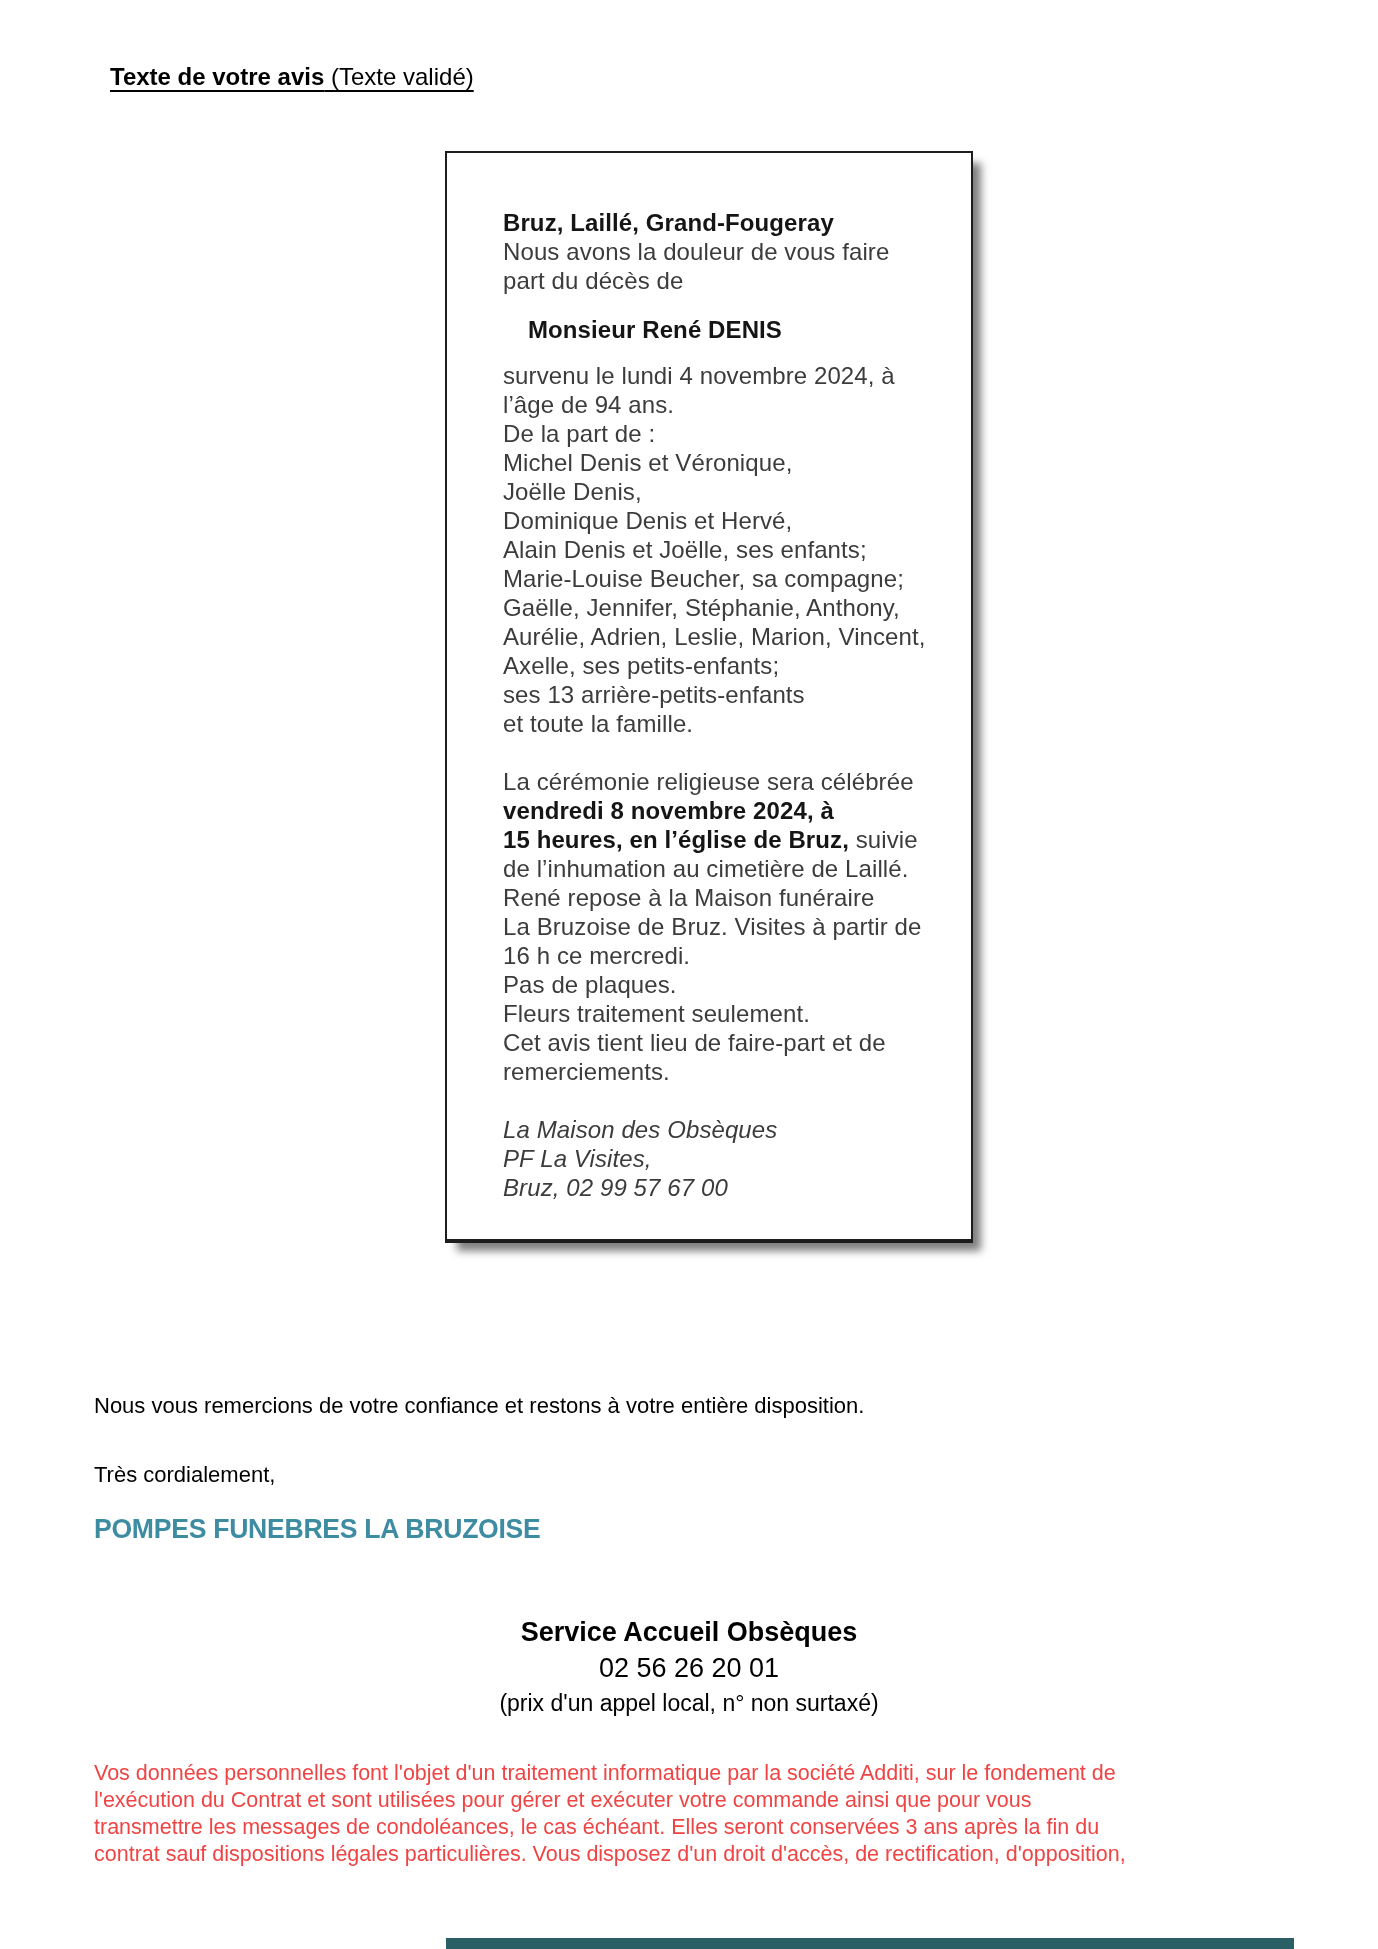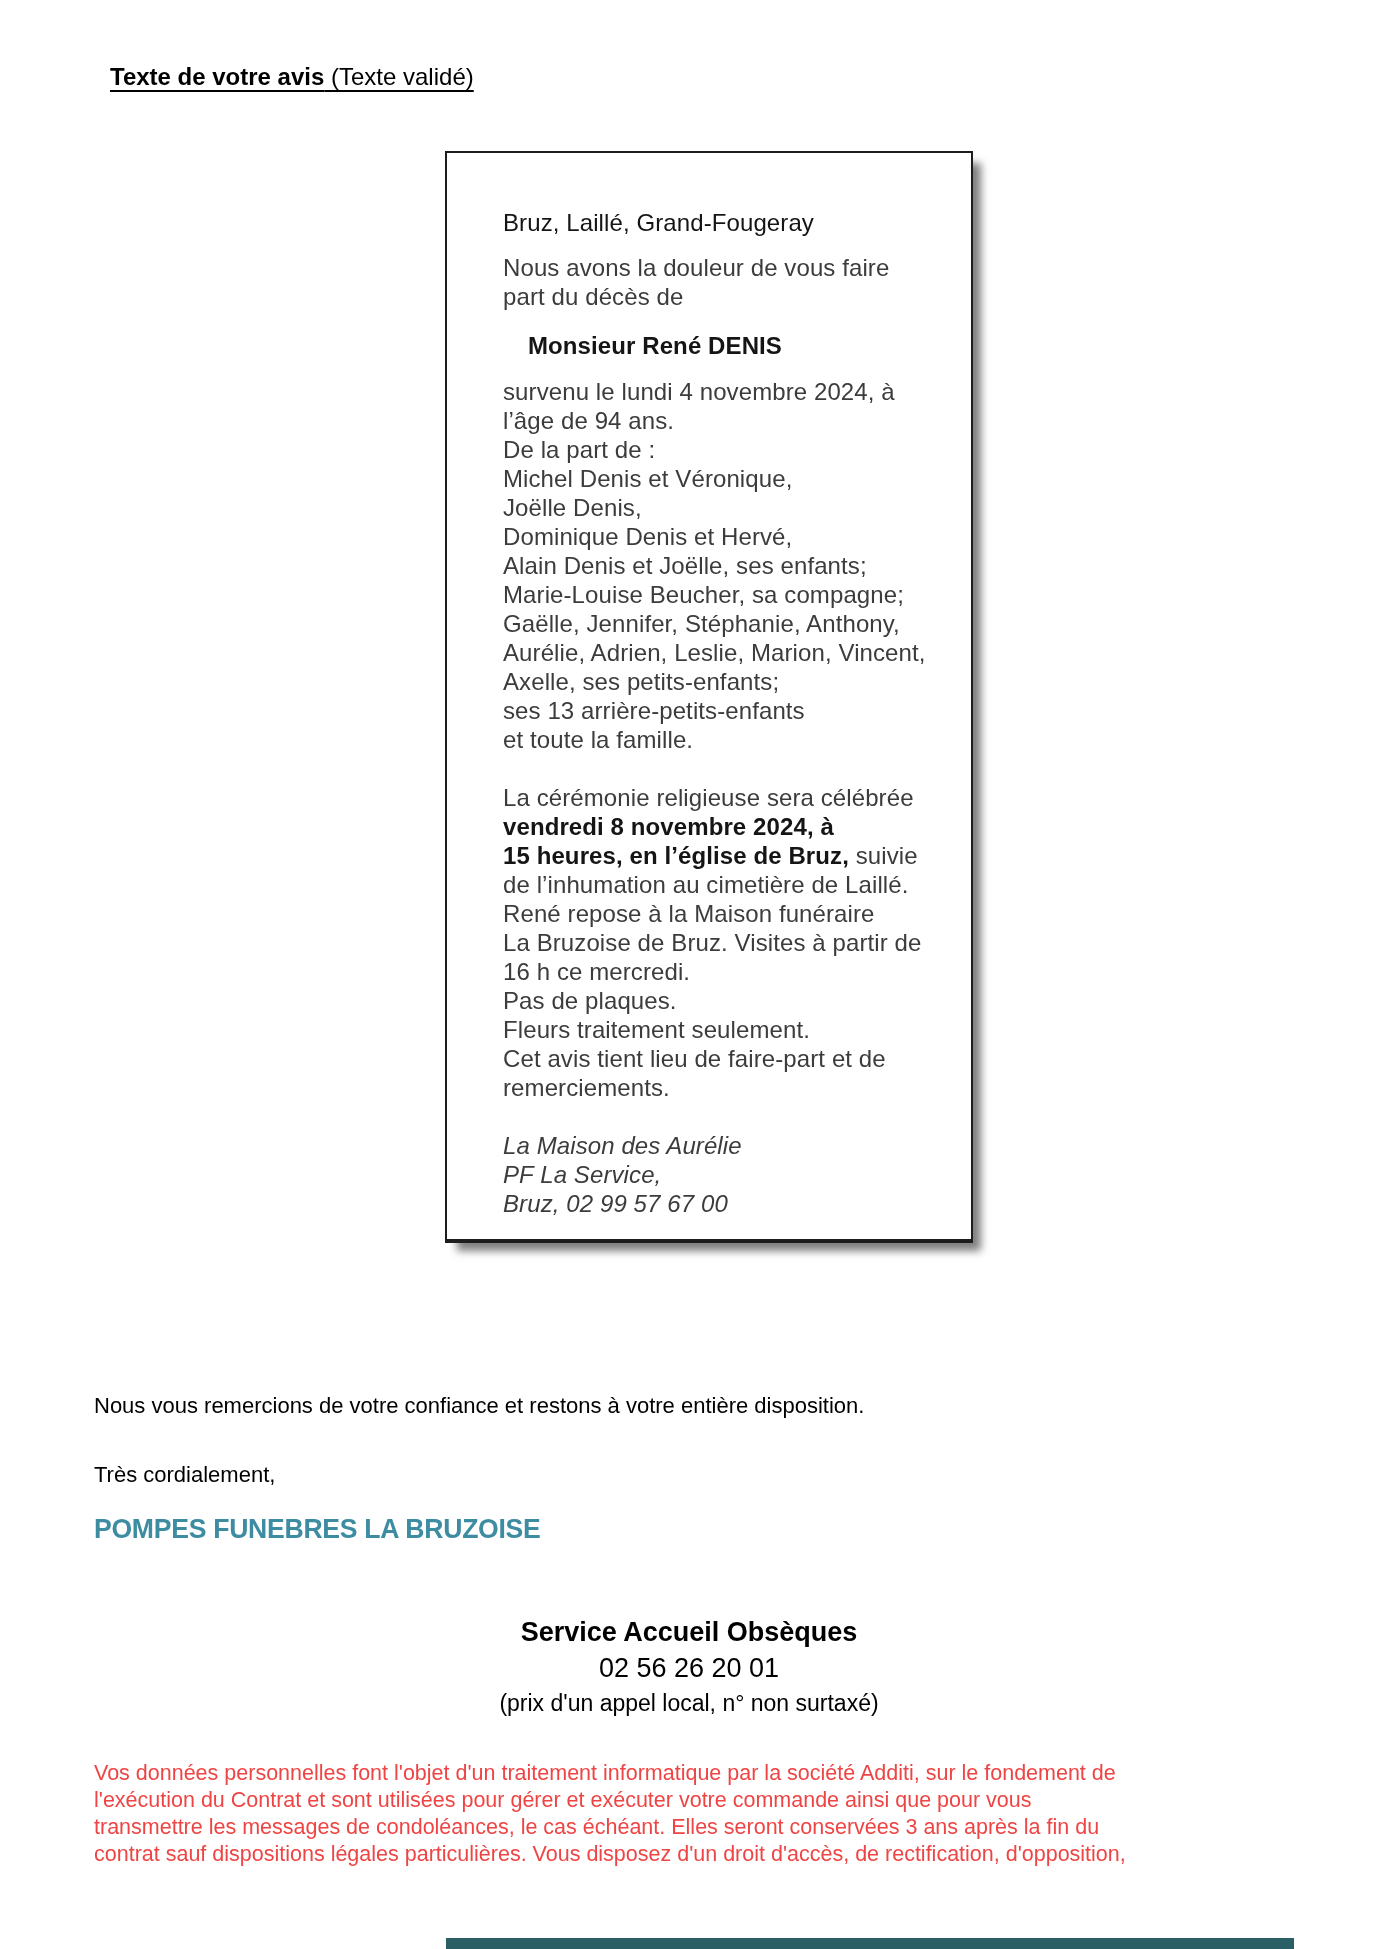--- a/index.html
+++ b/index.html
@@ -23,21 +23,21 @@
   
   .card{
     position:absolute;left:445px;top:151px;width:528px;height:1092px;background:#fff;
     border:2px solid var(--card-border);border-bottom-width:4px;
     box-shadow:10px 10px 8px -2px rgba(0,0,0,0.5);
     padding:55px 20px 0 56px;
     font-size:24px;line-height:29px;color:#3c3c3c;letter-spacing:0.1px;
   }
   .card .line{white-space:nowrap;}
   .b{font-weight:bold;color:#151515;}
-  .card-title{font-weight:normal;color:#151515;margin-bottom:16px;white-space:nowrap;}
+  .card-title{font-weight:bold;color:#151515;white-space:nowrap;}
   .name{font-weight:bold;color:#151515;margin:20px 0 17px 25px;white-space:nowrap;}
   .gap{margin-top:29px;}
   .italic{font-style:italic;}
   
   .thanks{position:absolute;left:94px;top:1392px;font-size:22px;line-height:27px;white-space:nowrap;}
   .regards{position:absolute;left:94px;top:1461px;font-size:22px;line-height:27px;white-space:nowrap;}
   .company{
     position:absolute;left:94px;top:1513px;font-size:28px;font-weight:bold;
     color:var(--teal);letter-spacing:-0.3px;white-space:nowrap;
     transform:scaleX(0.95);transform-origin:left center;
@@ -92,22 +92,22 @@
         <div class="line"><span>de l’inhumation au cimetière de Laillé.</span></div>
         <div class="line"><span>René repose à la Maison funéraire</span></div>
         <div class="line"><span>La Bruzoise de Bruz. Visites à partir de</span></div>
         <div class="line"><span>16 h ce mercredi.</span></div>
         <div class="line"><span>Pas de plaques.</span></div>
         <div class="line"><span>Fleurs traitement seulement.</span></div>
         <div class="line"><span>Cet avis tient lieu de faire-part et de</span></div>
         <div class="line"><span>remerciements.</span></div>
       </div>
     <div class="block gap italic">
-        <div class="line"><span>La Maison des Aurélie</span></div>
-        <div class="line"><span>PF La Service,</span></div>
+        <div class="line"><span>La Maison des Obsèques</span></div>
+        <div class="line"><span>PF La Visites,</span></div>
         <div class="line"><span>Bruz, 02 99 57 67 00</span></div>
       </div>
   </div>
 
   <div class="thanks">Nous vous remercions de votre confiance et restons à votre entière disposition.</div>
   <div class="regards">Très cordialement,</div>
   <div class="company">POMPES FUNEBRES LA BRUZOISE</div>
 
   <div class="contact">
     <div class="contact-title">Service Accueil Obsèques</div>

